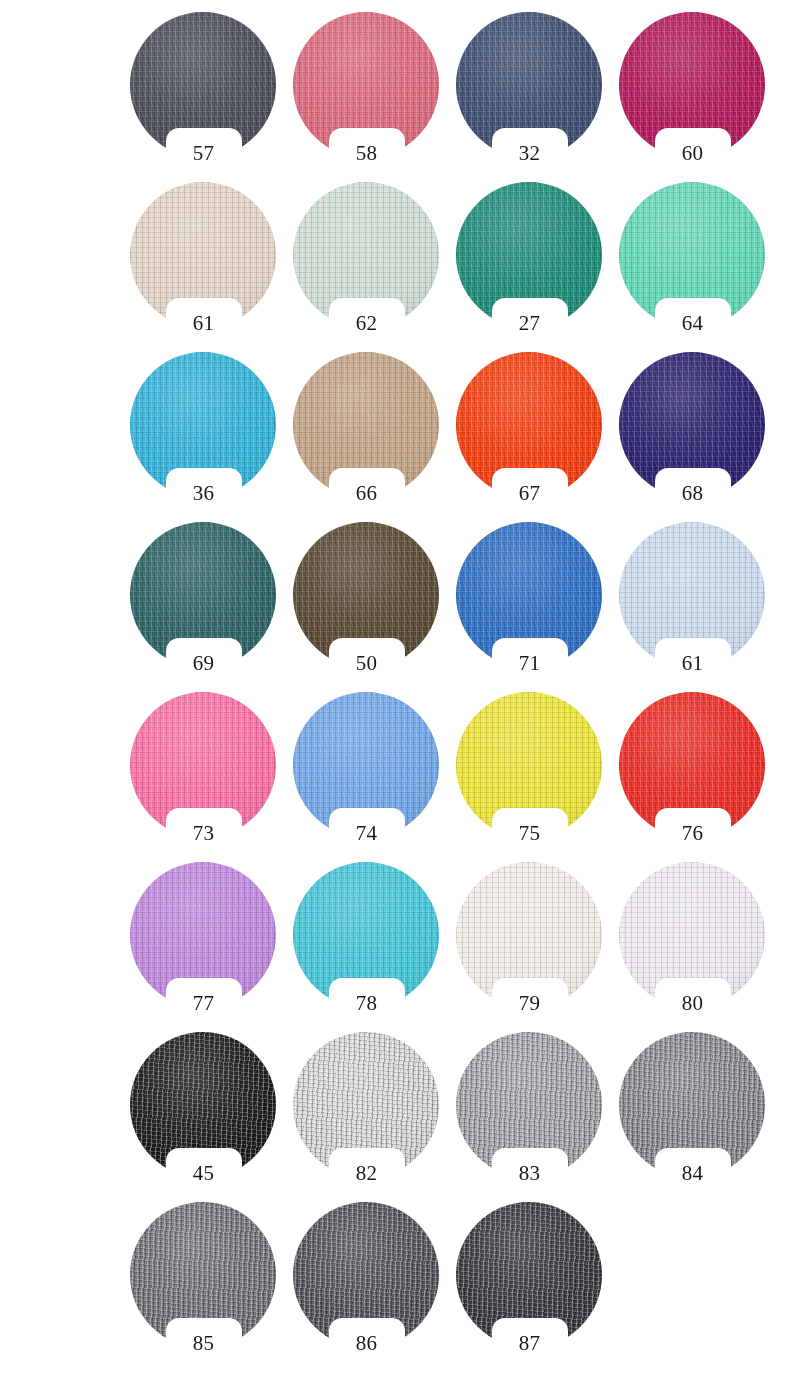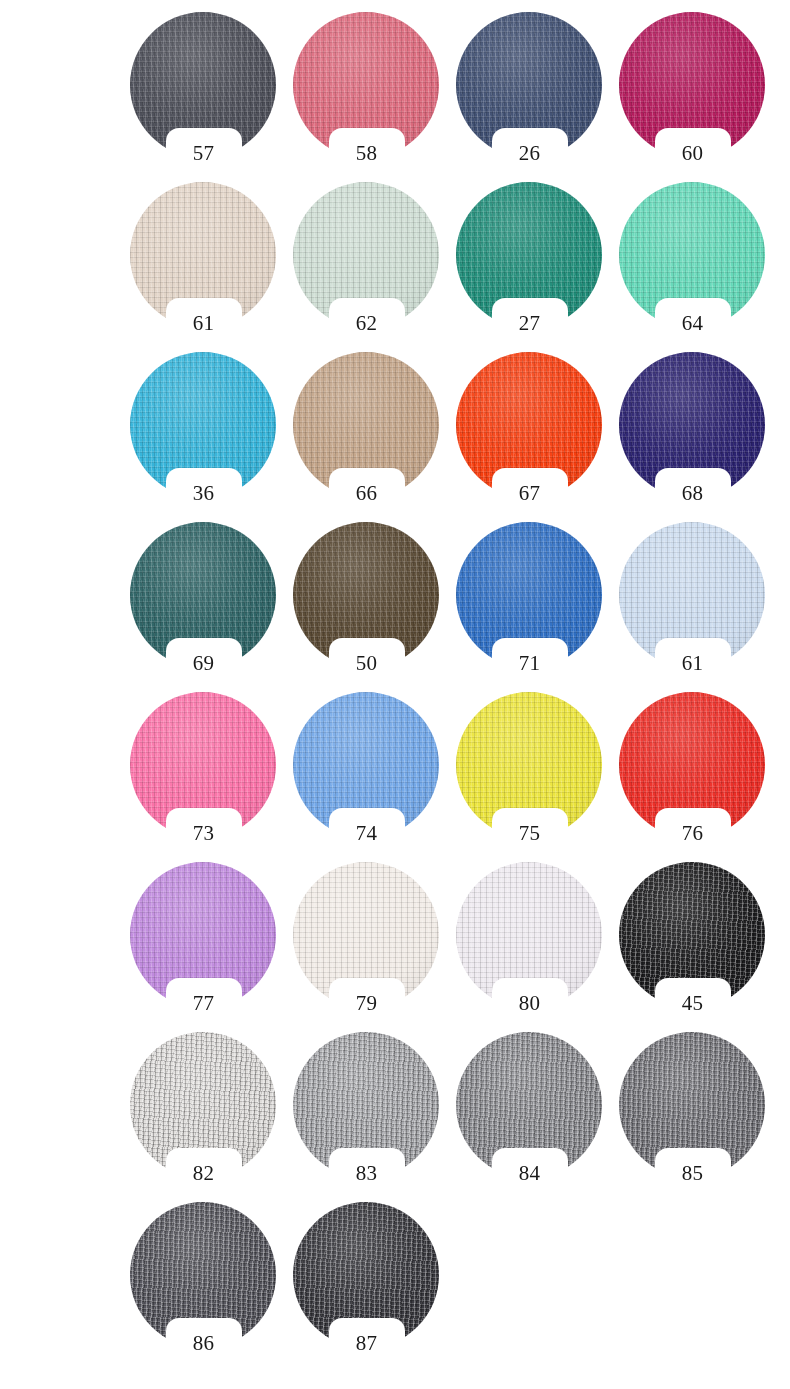--- a/index.html
+++ b/index.html
@@ -168,21 +168,21 @@
       </div>
       <div class="notch"></div>
       <div class="swatch-label">58</div>
     </div>
     <div class="swatch">
       <div class="swatch-disc" title="navy-slate-blue" style="background-color: rgb(63, 79, 114);">
         <div class="tex"></div>
         <div class="shade"></div>
       </div>
       <div class="notch"></div>
-      <div class="swatch-label">26</div>
+      <div class="swatch-label">32</div>
     </div>
     <div class="swatch">
       <div class="swatch-disc" title="berry-magenta" style="background-color: rgb(180, 26, 92);">
         <div class="tex"></div>
         <div class="shade"></div>
       </div>
       <div class="notch"></div>
       <div class="swatch-label">60</div>
     </div>
     <div class="swatch">
@@ -313,20 +313,28 @@
       <div class="notch"></div>
       <div class="swatch-label">76</div>
     </div>
     <div class="swatch">
       <div class="swatch-disc" title="lilac-orchid" style="background-color: rgb(192, 138, 222);">
         <div class="tex"></div>
         <div class="shade"></div>
       </div>
       <div class="notch"></div>
       <div class="swatch-label">77</div>
+    </div>
+    <div class="swatch">
+      <div class="swatch-disc" title="turquoise" style="background-color: rgb(69, 198, 217);">
+        <div class="tex"></div>
+        <div class="shade"></div>
+      </div>
+      <div class="notch"></div>
+      <div class="swatch-label">78</div>
     </div>
     <div class="swatch">
       <div class="swatch-disc" title="ivory-white" style="background-color: rgb(242, 236, 231);">
         <div class="tex"></div>
         <div class="shade"></div>
       </div>
       <div class="notch"></div>
       <div class="swatch-label">79</div>
     </div>
     <div class="swatch">

